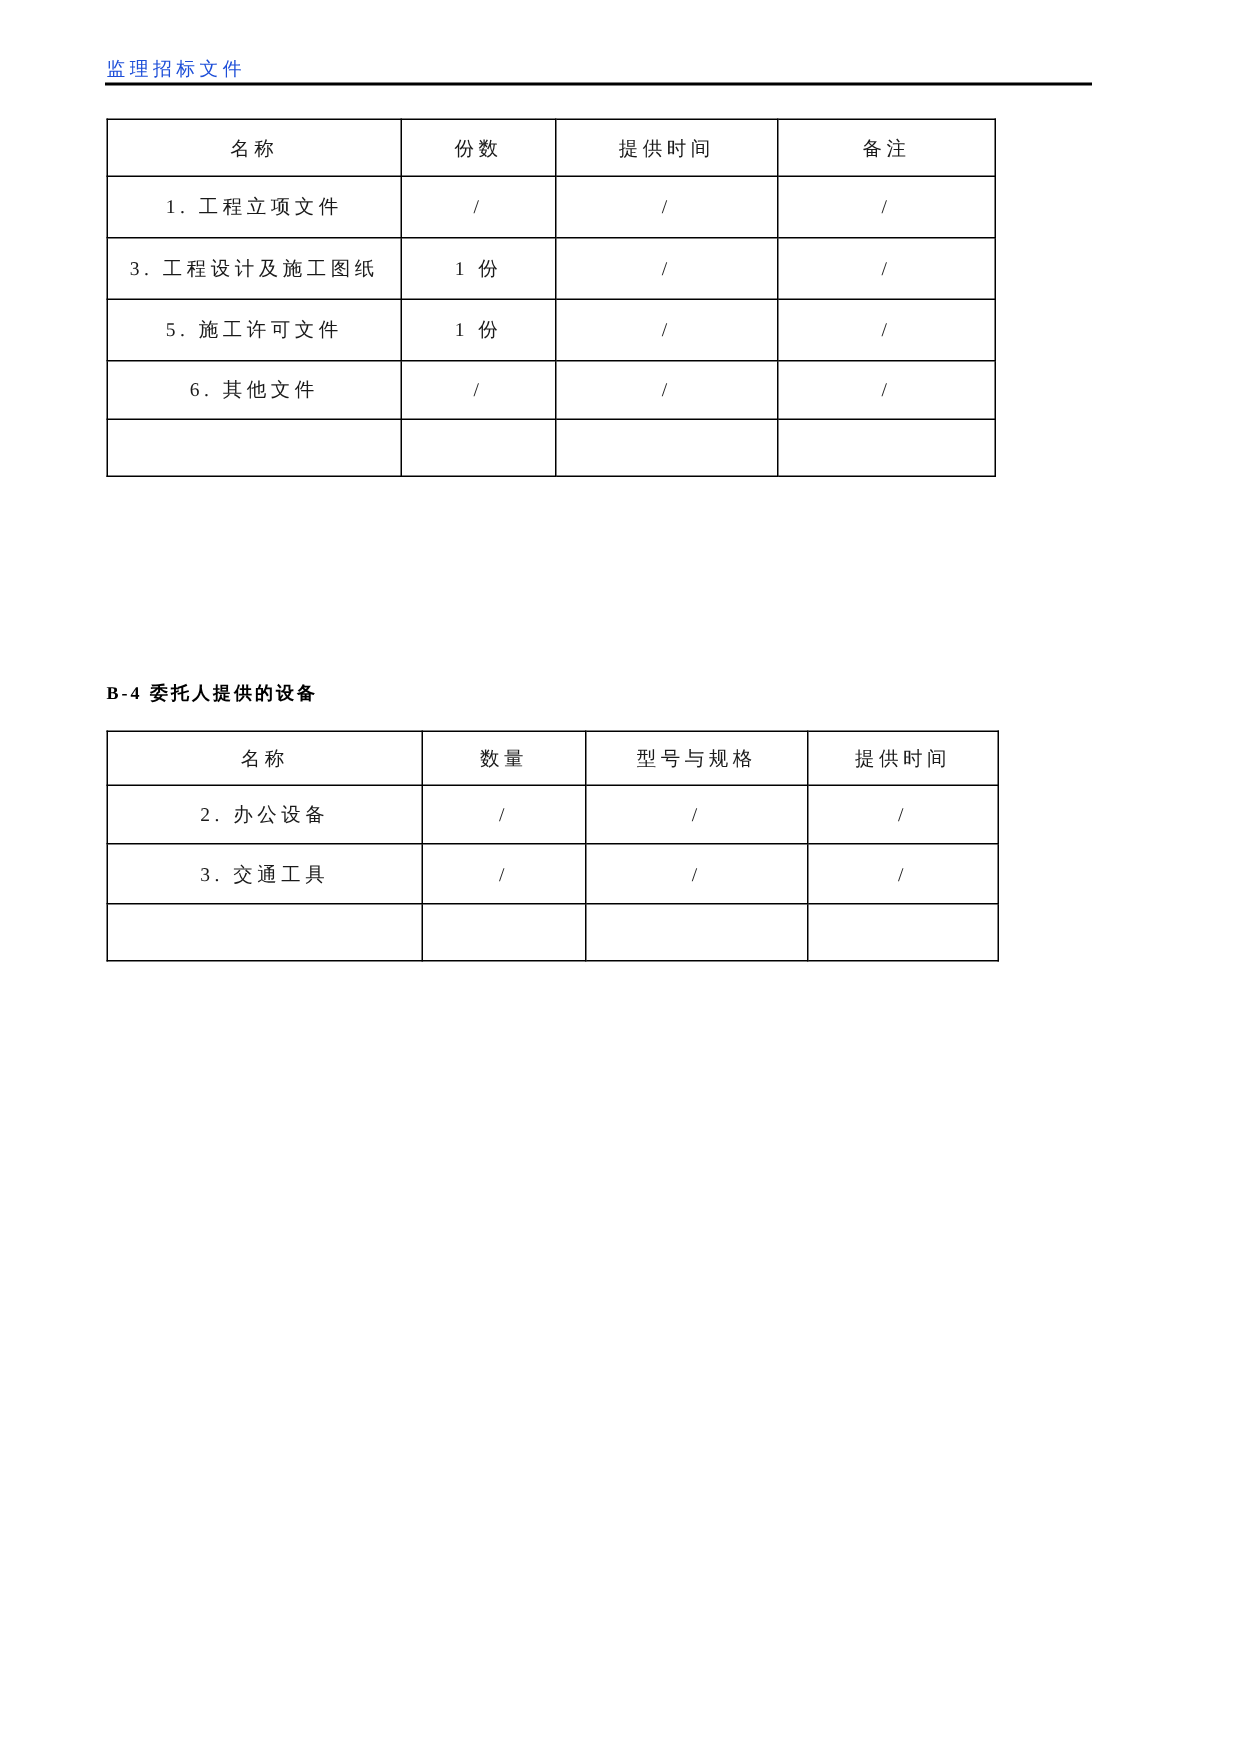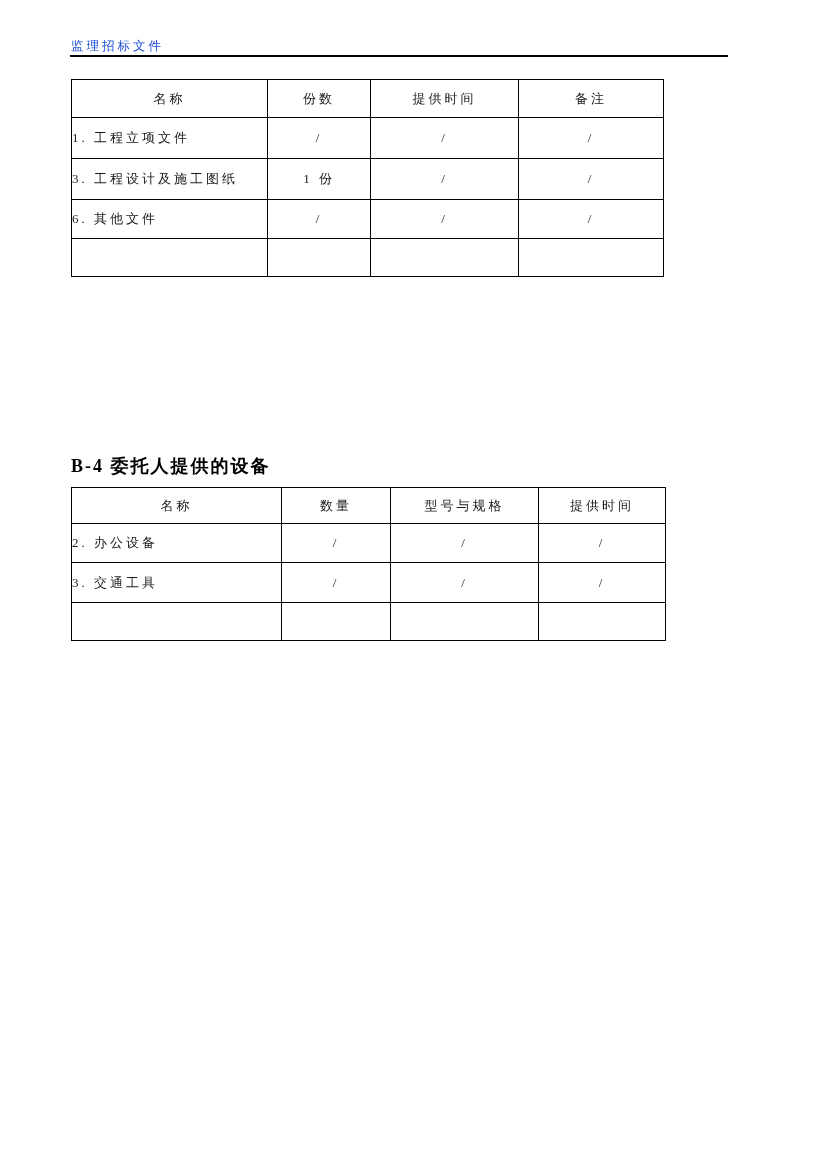--- a/index.html
+++ b/index.html
@@ -41,32 +41,32 @@
     font-weight: normal;
     font-size: 13px;
     letter-spacing: 3px;
     padding: 0;
     vertical-align: middle;
     color: #1a1a1a;
     overflow: hidden;
   }
   .doc-table th { }
   .cell-name {
-    text-align: left;
+    text-align: center;
     padding-left: 7px;
     white-space: pre;          
     line-height: 38px;
     letter-spacing: 3px;
   }
   .cell-val { text-align: center; }
   .section-title {
     position: absolute;
     left: 71px;
     top: 454px;
-    font-size: 18px;
+    font-size: 12px;
     font-weight: bold;
     letter-spacing: 2px;
     color: #000000;
   }
 </style>
 </head>
 <body>
 
 <div class="page">
 
@@ -90,20 +90,26 @@
       <th>备注</th>
     </tr>
     <tr style="height:41px">
       <td class="cell-name">1. 工程立项文件</td>
       <td class="cell-val">/</td>
       <td class="cell-val">/</td>
       <td class="cell-val">/</td>
     </tr>
     <tr style="height:41px">
       <td class="cell-name">3. 工程设计及施工图纸</td>
+      <td class="cell-val">1 份</td>
+      <td class="cell-val">/</td>
+      <td class="cell-val">/</td>
+    </tr>
+    <tr style="height:41px">
+      <td class="cell-name">5. 施工许可文件</td>
       <td class="cell-val">1 份</td>
       <td class="cell-val">/</td>
       <td class="cell-val">/</td>
     </tr>
     <tr style="height:36px">
       <td class="cell-name">6. 其他文件</td>
       <td class="cell-val">/</td>
       <td class="cell-val">/</td>
       <td class="cell-val">/</td>
     </tr>

